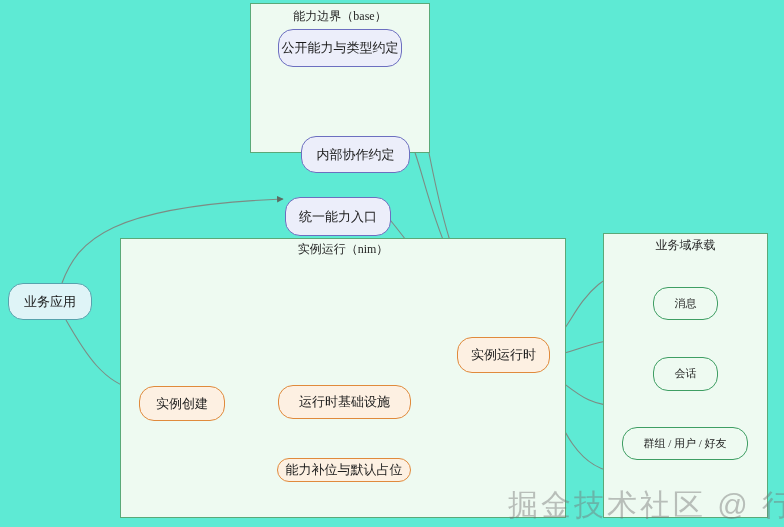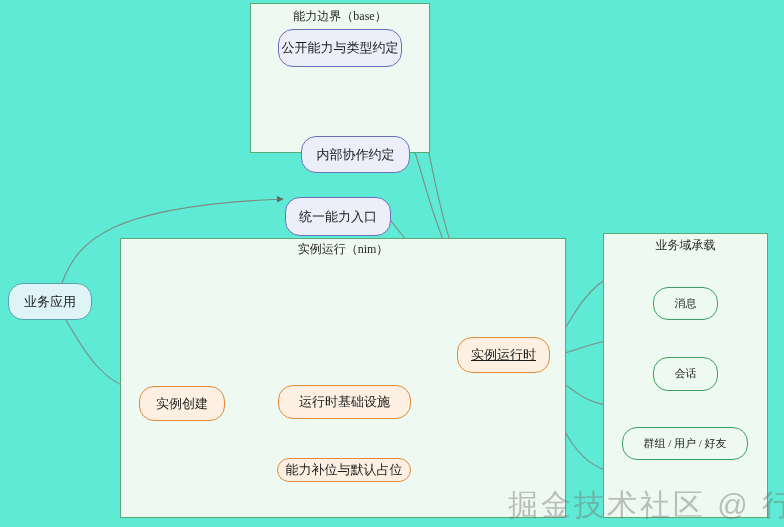--- a/index.html
+++ b/index.html
@@ -130,21 +130,21 @@
 
   <div class="node node-purple" style="left:301px; top:100px; width:109px; height:37px;margin-top:36px;">内部协作约定</div>
 
   <div class="node node-purple" style="left:285px; top:197px; width:106px; height:39px;">统一能力入口</div>
 
   <div class="node node-cyan" style="left:8px; top:283px; width:84px; height:37px;">业务应用</div>
 
   <div class="container-box" style="left:120px; top:238px; width:446px; height:280px;"></div>
   <div class="container-title" style="left:120px; top:241px; width:446px;">实例运行（nim）</div>
 
-  <div class="node node-orange" style="left:457px; top:337px; width:93px; height:36px;text-decoration:underline;">实例运行时</div>
+  <div class="node node-orange" style="left:457px; top:337px; width:93px; height:36px;">实例运行时</div>
 
   <div class="node node-orange" style="left:139px; top:373px; width:86px; height:35px;margin-top:13px;">实例创建</div>
 
   <div class="node node-orange" style="left:278px; top:385px; width:133px; height:34px;">运行时基础设施</div>
 
   <div class="node node-orange" style="left:277px; top:458px; width:134px; height:24px;">能力补位与默认占位</div>
 
   <div class="container-box" style="left:603px; top:233px; width:165px; height:285px;"></div>
   <div class="container-title" style="left:603px; top:237px; width:165px;">业务域承载</div>
 

